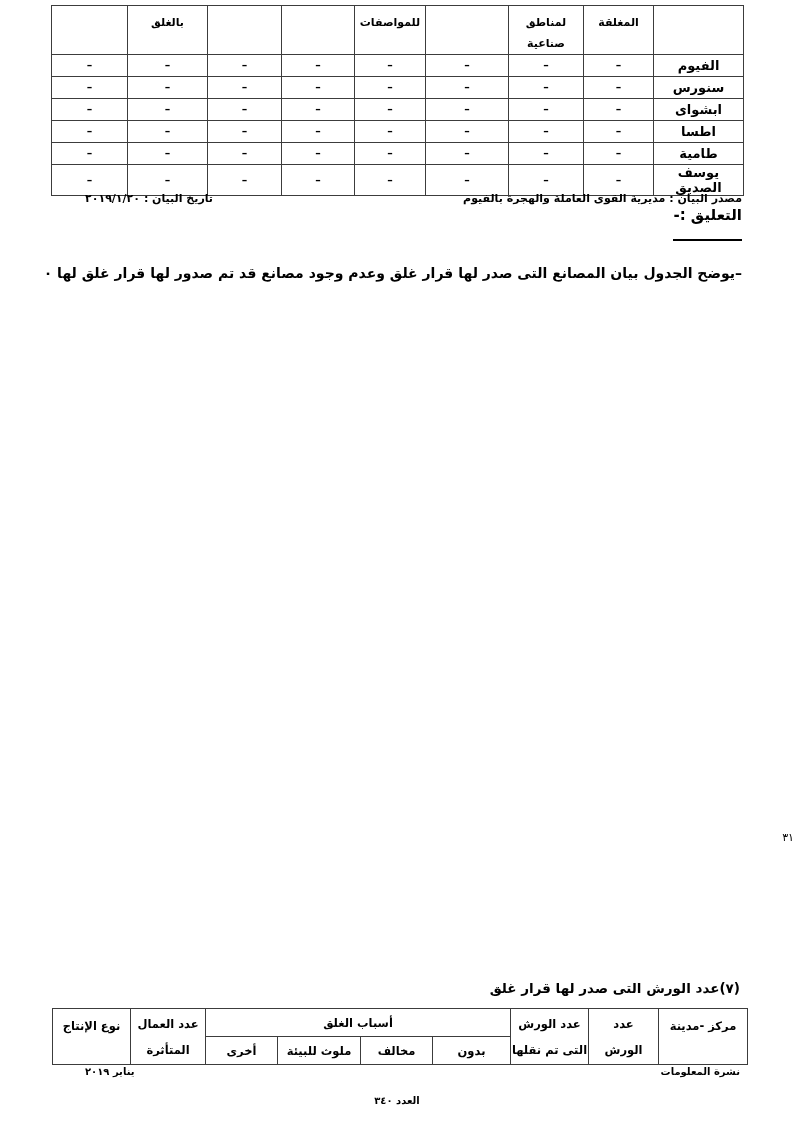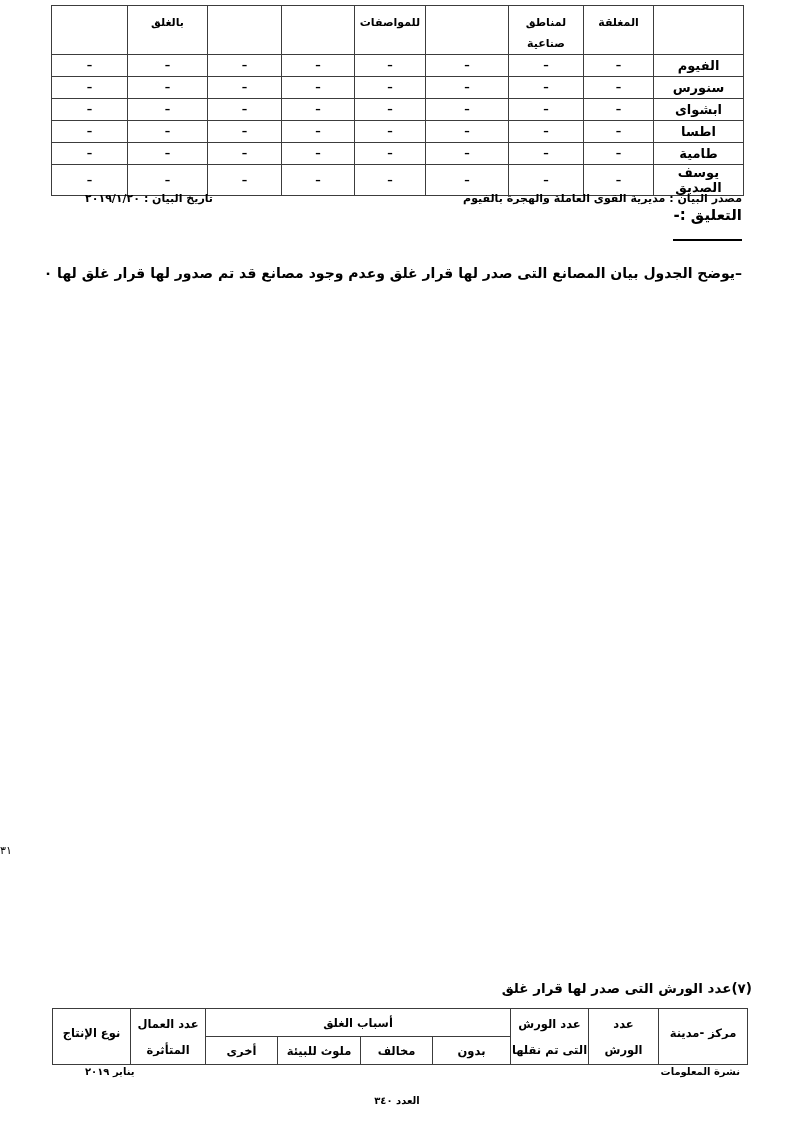--- a/index.html
+++ b/index.html
@@ -42,34 +42,34 @@
     position:absolute; top:206px; right:52px;
     font-size:15px; font-weight:bold;
   }
   .comment-heading span { border-bottom:2px solid #000; padding-bottom:15px; }
   .comment-line1 { position:absolute; top:238px; right:52px; font-size:12px; font-weight:bold; }
   .comment-line2 { position:absolute; top:265px; right:52px; font-size:14px; font-weight:bold; }
 
   
   .page-number {
     position:absolute; top:831px; left:0; width:100%;
-    text-align:left; font-size:11px;margin-top:13px;
+    text-align:right; font-size:11px;
   }
 
   
   .section-title {
-    position:absolute; top:980px; right:42px;
+    position:absolute; top:980px; right:54px;
     font-size:13.5px; font-weight:bold;
   }
   .bottom-table { position:absolute; top:1008px; left:52px; width:695px; font-size:11.5px; }
   .bottom-table th {
     font-weight:bold; text-align:center; vertical-align:middle;
     white-space:pre-line; line-height:26px; height:28px;
   }
-  .bottom-table th.va-top { vertical-align:top; padding-top:11px; }
+  .bottom-table th.va-top { vertical-align:top; padding-top:4px; }
 
   
   .footer { position:absolute; top:1066px; left:0; width:100%; font-size:10px; font-weight:bold; }
   .footer .f-right  { position:absolute; right:54px; top:0; }
   .footer .f-center { position:absolute; left:0; width:100%; text-align:center; top:0;margin-top:29px; }
   .footer .f-left   { position:absolute; left:85px; top:0; }
 </style>
 </head>
 <body>
 

